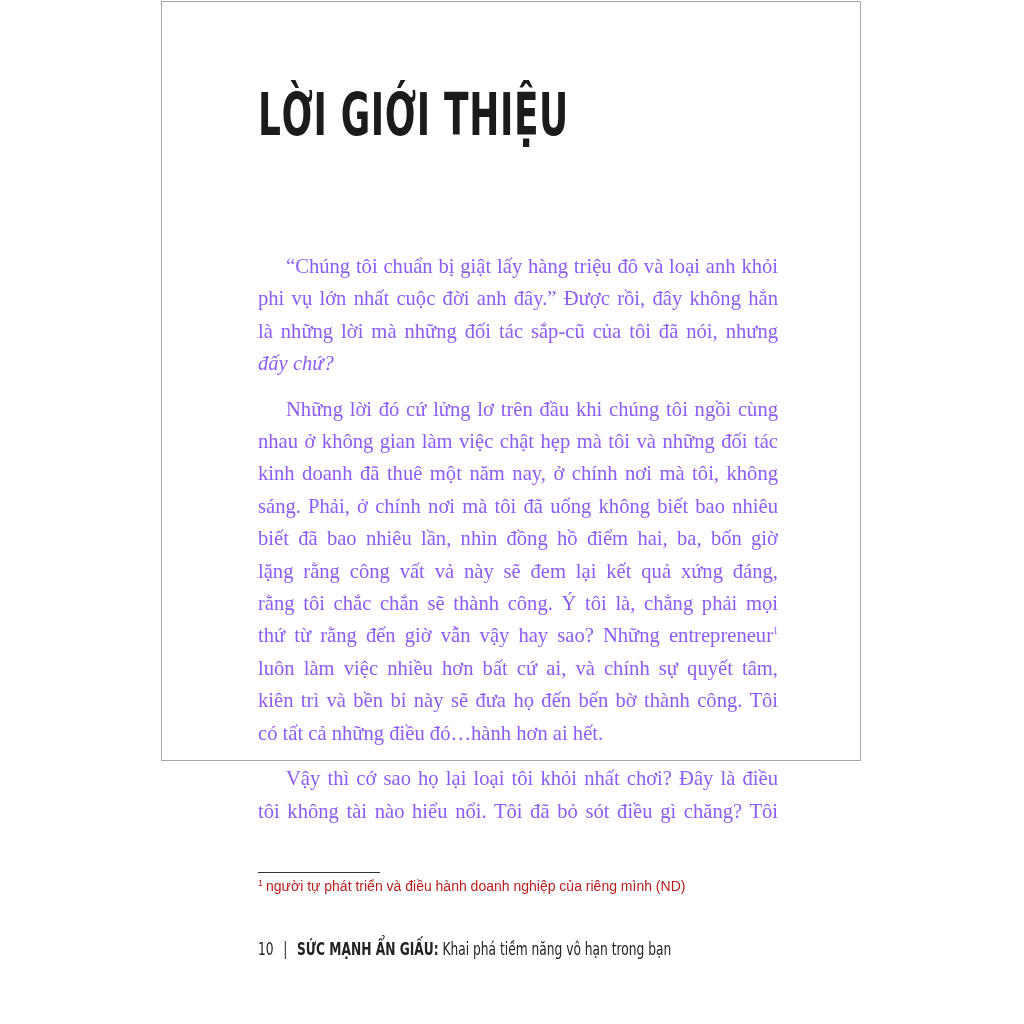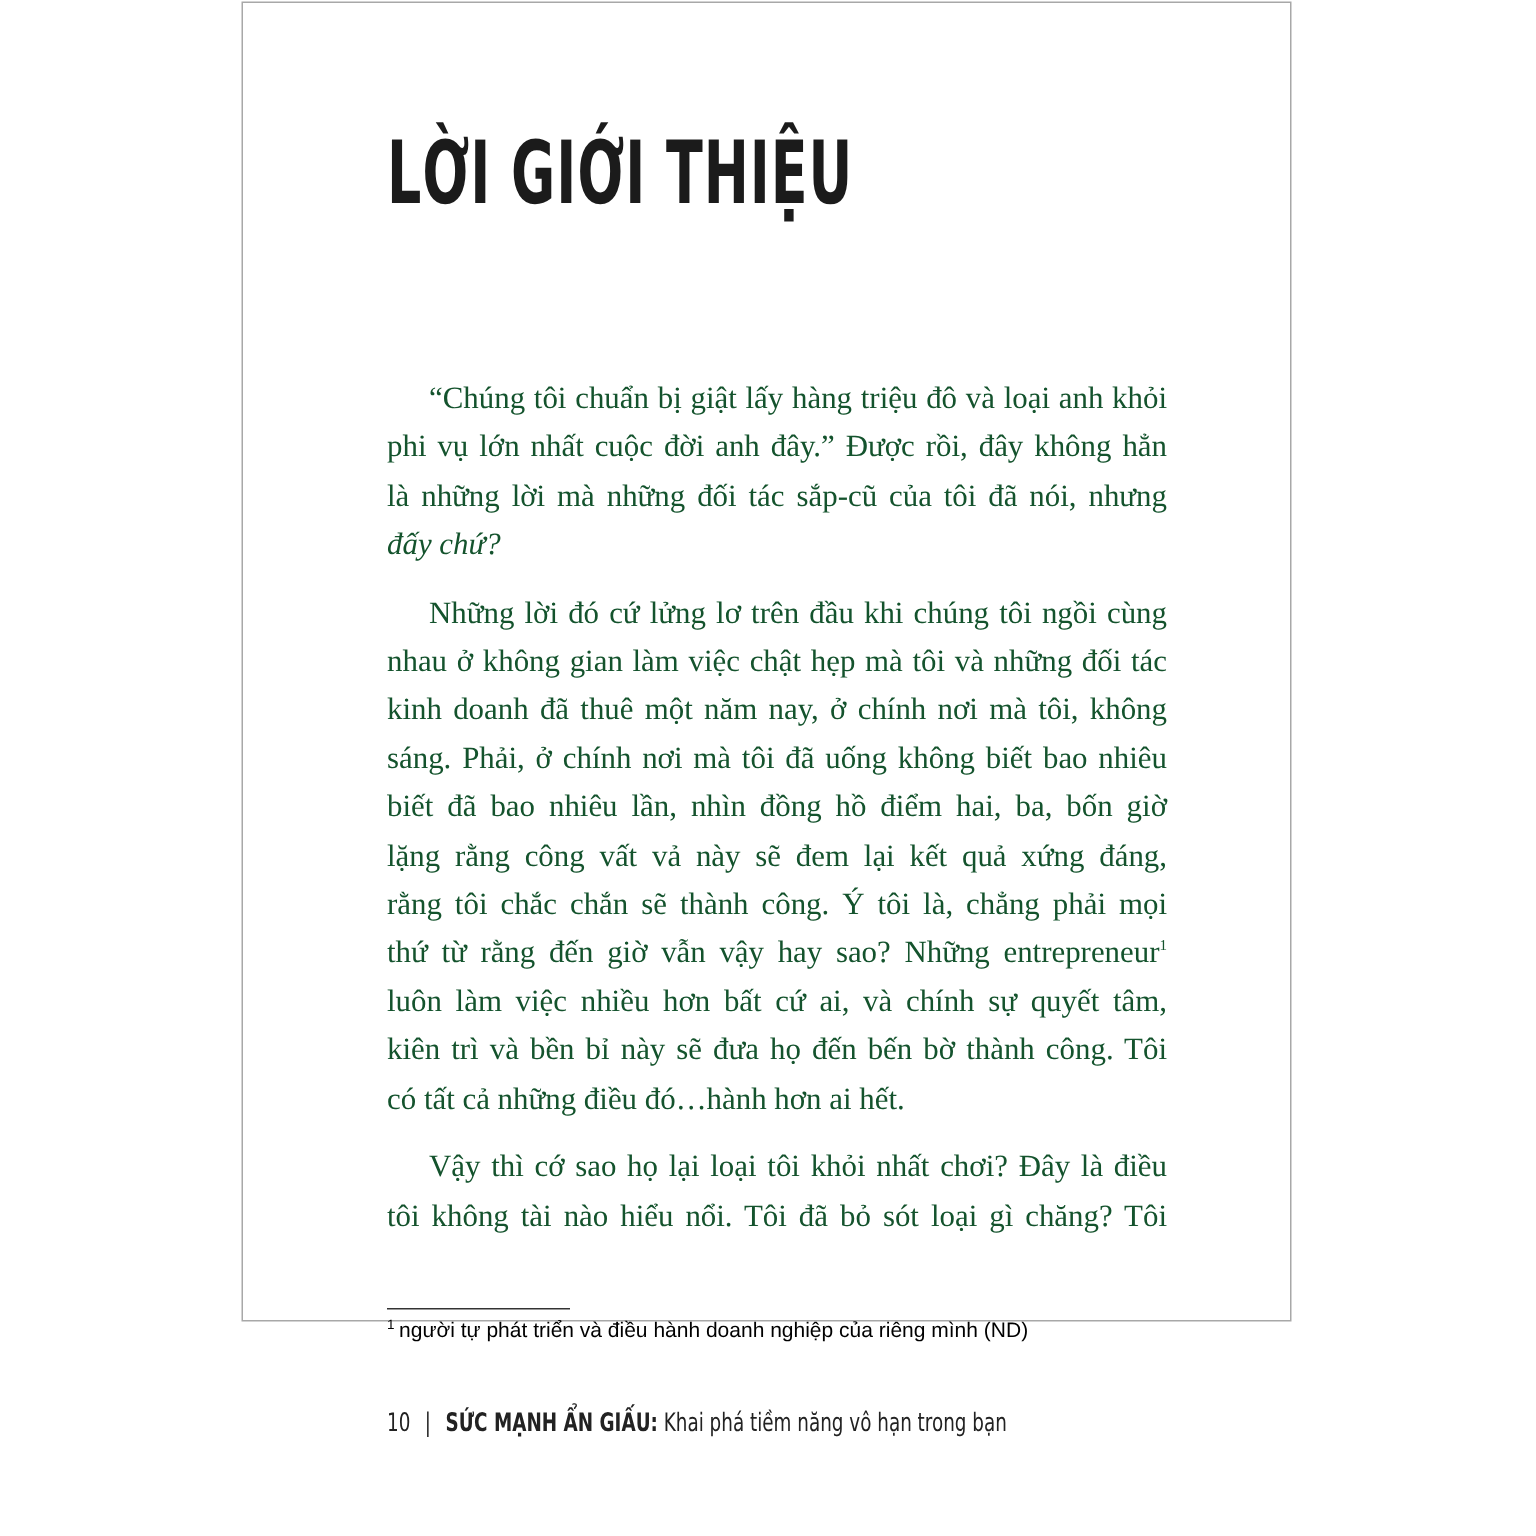--- a/index.html
+++ b/index.html
@@ -1,46 +1,46 @@
 <!DOCTYPE html>
 <html><head>
   <meta charset="utf-8">
   <style>
     html, body { margin: 0; padding: 0; }
     body {
       width: 1024px; height: 1024px; background: #ffffff; position: relative; overflow: hidden;
     }
     .page {
-      position: absolute; left: 161px; top: 1px; width: 700px; height: 880px;
+      position: absolute; left: 161px; top: 1px; width: 700px; height: 760px;
       border: 1px solid #a8a8a8; background: #ffffff; box-sizing: border-box;
     }
     .title {
       position: absolute; left: 96px; top: 84px; margin: 0;
       font-family: "DejaVu Sans", sans-serif; font-weight: bold;
       font-size: 58px; letter-spacing: 1px; color: #1b1b1b;
       transform: scaleX(0.62); transform-origin: left top; white-space: nowrap;
       line-height: 1;
     }
     .body-text {
       position: absolute; left: 96px; top: 248px; width: 520px;
       font-family: "Liberation Serif", serif; font-size: 20.6px; line-height: 32.4px;
-      color: #14532d; text-align: justify;
+      color: #8b5cf6; text-align: justify;
     }
     .body-text p { margin: 0 0 13px 0; text-indent: 0; }
     .body-text .line { display: block; text-align: justify; text-align-last: justify; white-space: nowrap; }
     .body-text .line.last { text-align-last: left; }
     .body-text .line.indent { padding-left: 28px; }
     .body-text em { font-style: italic; }
     .body-text sup { font-size: 10px; vertical-align: 8px; line-height: 0; }
     .rule {
       position: absolute; left: 96px; top: 870px; width: 122px; height: 1px; background: #333;
     }
     .footnote {
       position: absolute; left: 96px; top: 876px;
-      font-family: "Liberation Sans", sans-serif; font-size: 14px; color: #000000; white-space: nowrap;
+      font-family: "Liberation Sans", sans-serif; font-size: 14px; color: #b91c1c; white-space: nowrap;
     }
     .footnote sup { font-size: 9px; vertical-align: 5px; line-height: 0; margin-right: 3px; }
     .running-footer {
       position: absolute; left: 96px; top: 937px; white-space: nowrap;
       font-family: "DejaVu Sans", sans-serif; font-size: 17px; color: #222;
       transform: scaleX(0.72); transform-origin: left top;
     }
     .running-footer .sep { margin: 0 8px; }
     .running-footer .book-title { font-weight: bold; }
   </style>
@@ -65,21 +65,21 @@
       <span class="line">biết đã bao nhiêu lần, nhìn đồng hồ điểm hai, ba, bốn giờ</span>
       <span class="line">lặng rằng công vất vả này sẽ đem lại kết quả xứng đáng,</span>
       <span class="line">rằng tôi chắc chắn sẽ thành công. Ý tôi là, chẳng phải mọi</span>
       <span class="line"><span>thứ từ rằng đến giờ vẫn vậy hay sao? Những entrepreneur</span><sup>1</sup></span>
       <span class="line">luôn làm việc nhiều hơn bất cứ ai, và chính sự quyết tâm,</span>
       <span class="line">kiên trì và bền bỉ này sẽ đưa họ đến bến bờ thành công. Tôi</span>
       <span class="line last">có tất cả những điều đó…hành hơn ai hết.</span>
     </p>
     <p>
       <span class="line indent">Vậy thì cớ sao họ lại loại tôi khỏi nhất chơi? Đây là điều</span>
-      <span class="line">tôi không tài nào hiểu nổi. Tôi đã bỏ sót loại gì chăng? Tôi</span>
+      <span class="line">tôi không tài nào hiểu nổi. Tôi đã bỏ sót điều gì chăng? Tôi</span>
     </p>
   </div>
 
   <div class="rule"></div>
   <div class="footnote">
     <sup>1</sup><span>người tự phát triển và điều hành doanh nghiệp của riêng mình (ND)</span>
   </div>
 
   <div class="running-footer">
     <span>10</span>

